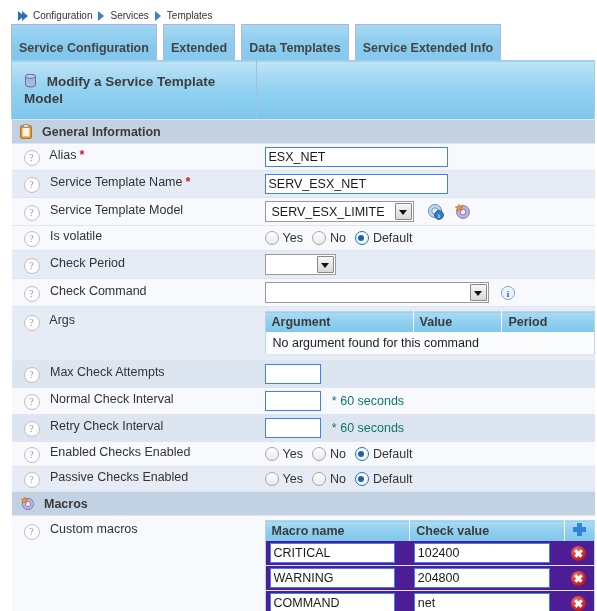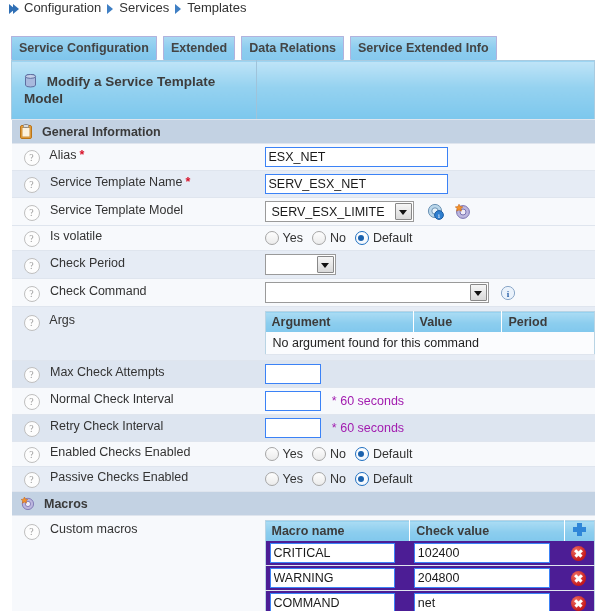--- a/index.html
+++ b/index.html
@@ -13,23 +13,23 @@
     height: 611px;
     overflow: hidden;
     font-size: 12px;
     color: #2b2b2b;
   }
 
   
   .breadcrumb {
     height: 30px;
     display: flex;
-    align-items: flex-start;
-    padding-left: 9px;
-    font-size: 13px;
+    align-items: center;
+    padding-left: 18px;
+    font-size: 10px;
     color: #3a3a3a;
   }
   .bc-text { color: #333; }
   .bc-sep {
     display: inline-block;
     margin: 0 6px;
     position: relative;
     top: 0px;
   }
   .chev {
@@ -55,21 +55,21 @@
     gap: 6px;
     margin-top: 4px;
   }
   .tab {
     background: linear-gradient(to bottom,#a9d9f2 0%, #8dcdef 50%, #86c9ee 100%);
     border: 1px solid #b2b2dd;
     border-bottom: none;
     color: #444;
     font-weight: bold;
     font-size: 12.5px;
-    padding: 4px 7px 4px 7px;
+    padding: 16px 7px 4px 7px;
     line-height: 15px;
     border-radius: 1px;
     white-space: nowrap;
   }
   .tab.first { background: linear-gradient(to bottom,#9fd6f2 0%, #87caee 60%, #7fc5ec 100%); }
 
   
   .form {
     width: 583px;
     margin-left: 11px;
@@ -268,38 +268,38 @@
   .del:before, .del:after {
     content:""; position:absolute;
     width: 9px; height: 2.5px; background:#fff;
     left: 3px; top: 6px;
   }
   .del:before { transform: rotate(45deg); }
   .del:after  { transform: rotate(-45deg); }
 
   .icon-cell { text-align:center; width: 30px; }
 
-  .seconds { font-size: 12.5px; color:#a21caf; margin-left: 8px; }
+  .seconds { font-size: 12.5px; color:#0f766e; margin-left: 8px; }
 </style>
 </head>
 <body>
 
 <div class="breadcrumb">
   <span class="dchev"><span class="chev"></span><span class="chev"></span></span>
   <span class="bc-text">Configuration</span>
   <span class="bc-sep"><span class="chev small"></span></span>
   <span class="bc-text">Services</span>
   <span class="bc-sep"><span class="chev small"></span></span>
   <span class="bc-text">Templates</span>
 </div>
 
 <div class="tabbar">
   <div class="tab first">Service Configuration</div>
   <div class="tab">Extended</div>
-  <div class="tab">Data Relations</div>
+  <div class="tab">Data Templates</div>
   <div class="tab">Service Extended Info</div>
 </div>
 
 <table class="form">
   <colgroup>
       <col style="width:245px">
       <col style="width:338px">
     </colgroup>
 
   <tbody>

